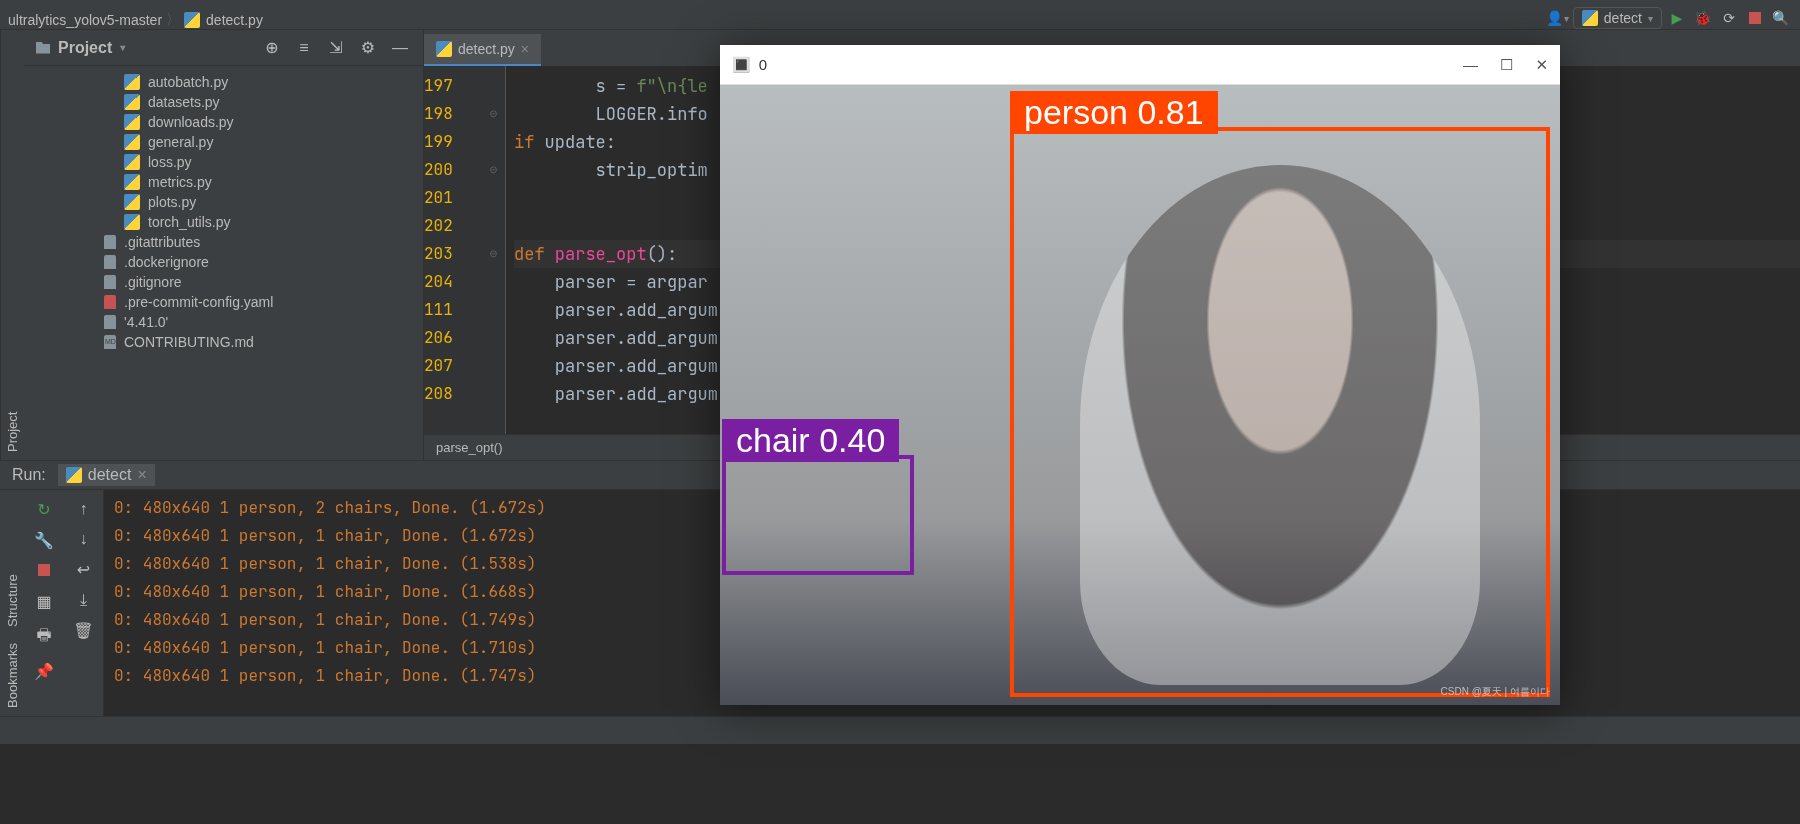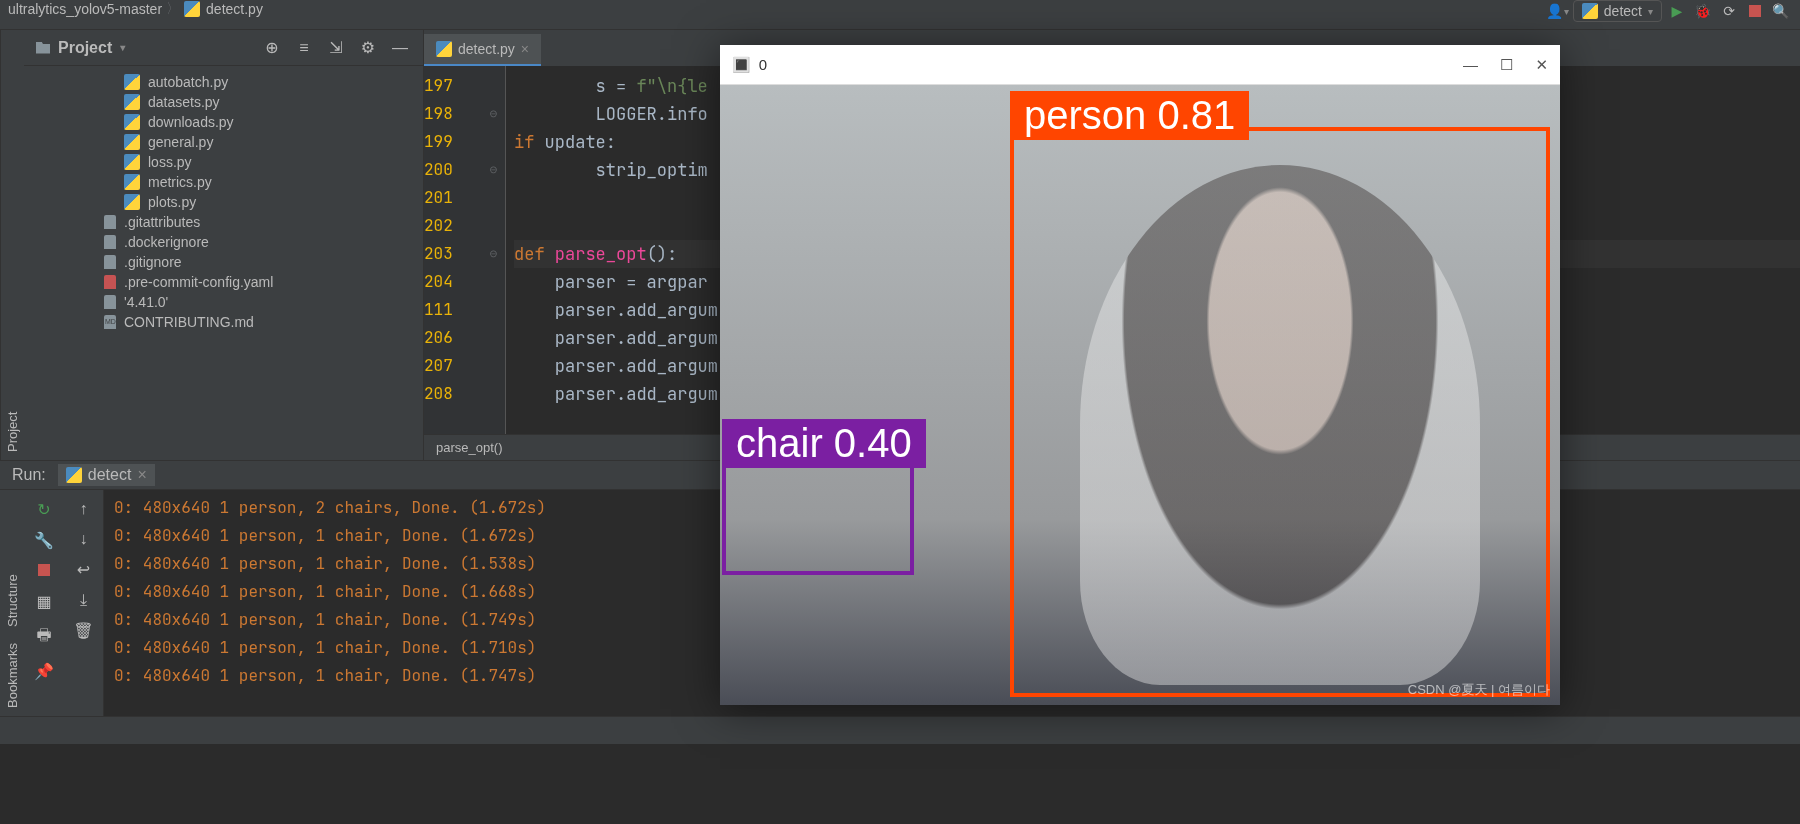--- a/index.html
+++ b/index.html
@@ -10,21 +10,21 @@
   width: 1800px;
   height: 824px;
   overflow: hidden;
   position: relative;
 }
 .top-nav {
   height: 30px;
   background: #3c3f41;
   border-bottom: 1px solid #323232;
   display: flex;
-  align-items: flex-start;
+  align-items: flex-end;
   padding: 0 8px;
   font-size: 14px;
 }
 .breadcrumb { flex: 1; display: flex; align-items: center; gap: 4px; }
 .breadcrumb .sep { color: #606366; }
 .breadcrumb .file { display: flex; align-items: center; gap: 6px; }
 .py-icon {
   width: 16px; height: 16px;
   background: linear-gradient(135deg, #4b8bbe 50%, #ffd43b 50%);
   border-radius: 2px;
@@ -258,42 +258,42 @@
 }
 .bbox {
   position: absolute;
   border: 4px solid;
 }
 .bbox-label {
   position: absolute;
   top: -40px;
   left: -4px;
   padding: 2px 14px;
-  font-size: 40px;
+  font-size: 34px;
   color: #fff;
   font-weight: 500;
   white-space: nowrap;
 }
 .bbox.person { border-color: #ff4500; left: 290px; top: 42px; width: 540px; height: 570px; }
 .bbox.person .bbox-label { background:#ff4500; }
 .bbox.chair { border-color: #7b1fa2; left: 2px; top: 370px; width: 192px; height: 120px; }
 .bbox.chair .bbox-label { background:#7b1fa2; }
 .person-shape {
   position:absolute;
   left: 360px; top: 80px;
   width: 400px; height: 520px;
   background: radial-gradient(ellipse at 50% 30%, #e8c9b8 0%, #e8c9b8 25%, #2a2220 26%, #2a2220 55%, #f5f5f5 56%);
   border-radius: 50% 50% 20% 20%;
   opacity: 0.4;
 }
 .watermark {
   position: absolute;
   right: 10px;
   bottom: 6px;
-  font-size: 13px;
+  font-size: 10px;
   color: rgba(255,255,255,0.6);
 }
 .small-arrow { font-size:10px; color:#888; }
 .bottom-bar { height:28px; background:#3c3f41; border-top:1px solid #323232; }
 </style>
 </head>
 <body>
 
 <div class="top-nav">
   <div class="breadcrumb">
@@ -361,20 +361,24 @@
           <span class="py-icon"></span>
           <span>loss.py</span>
         </div>
       <div class="tree-item">
           <span class="py-icon"></span>
           <span>metrics.py</span>
         </div>
       <div class="tree-item">
           <span class="py-icon"></span>
           <span>plots.py</span>
+        </div>
+      <div class="tree-item">
+          <span class="py-icon"></span>
+          <span>torch_utils.py</span>
         </div>
       <div class="tree-item" style="padding-left:80px">
           <span class="file-icon"></span>
           <span>.gitattributes</span>
         </div>
       <div class="tree-item" style="padding-left:80px">
           <span class="file-icon"></span>
           <span>.dockerignore</span>
         </div>
       <div class="tree-item" style="padding-left:80px">

